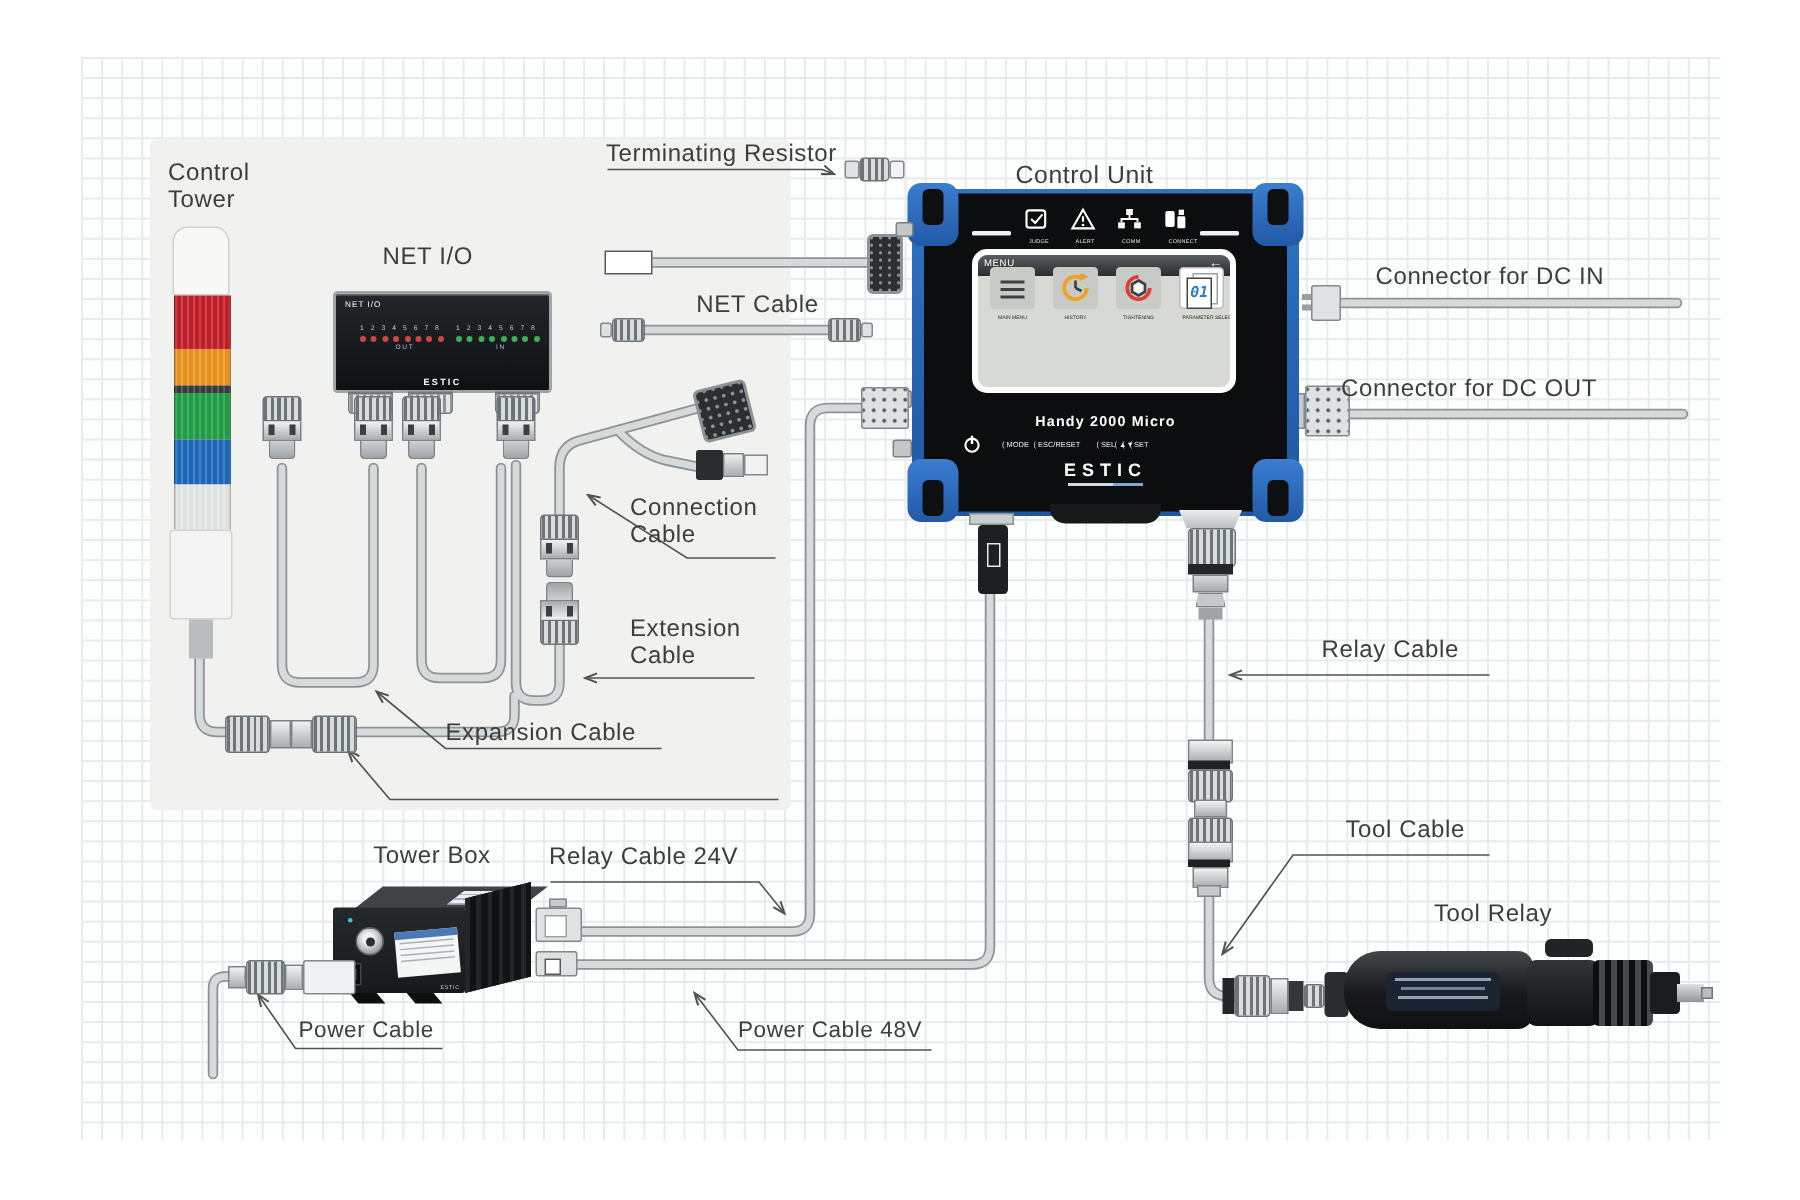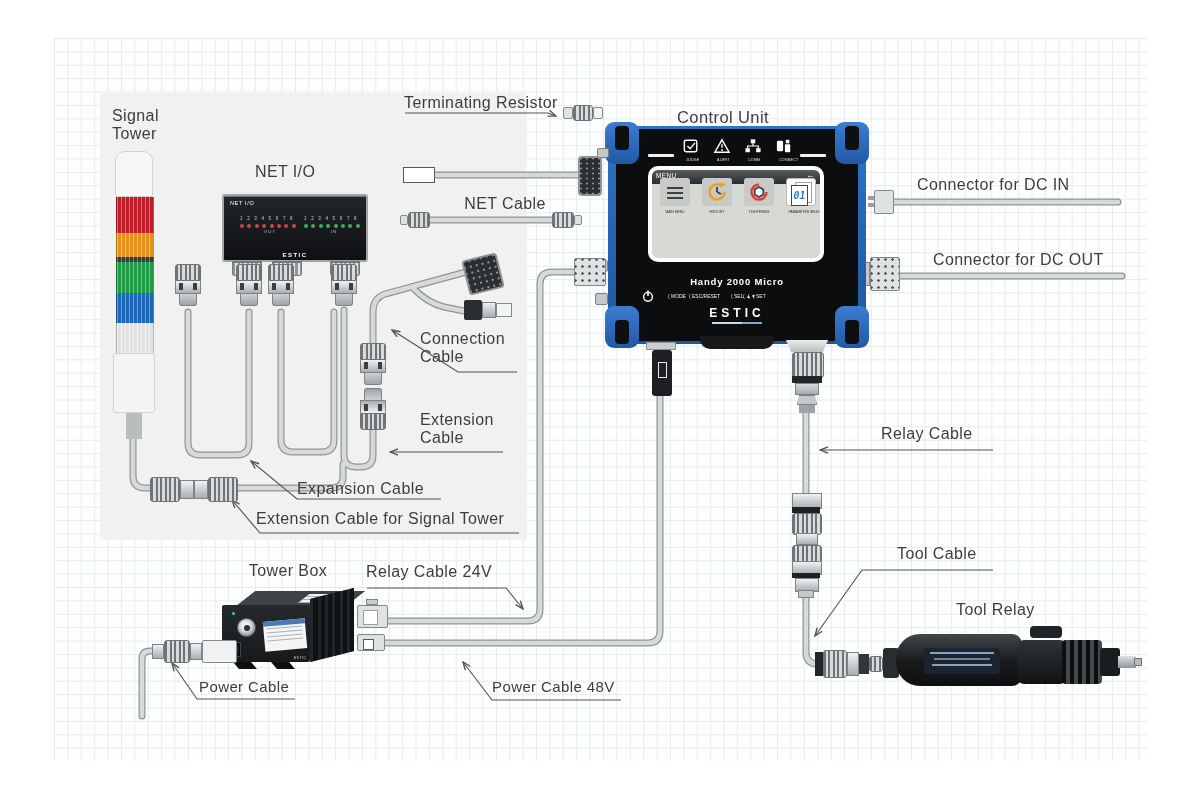--- a/index.html
+++ b/index.html
@@ -461,39 +461,38 @@
     </div>
     <div class="abs" style="left:1030px;top:626px;width:32px;height:12px;background:#202427;border-radius:4px;"></div>
     <div class="abs" style="left:1018px;top:640px;width:48px;height:44px;background:linear-gradient(#303437,#101214);border-radius:6px;"></div>
     <div class="abs" style="left:1062px;top:640px;width:40px;height:44px;background:repeating-linear-gradient(90deg,#0c0e0f 0 4px,#45494c 4px 8px);border-radius:4px;"></div>
     <div class="abs" style="left:1100px;top:648px;width:20px;height:28px;background:#1a1d1f;border-radius:3px;"></div>
     <div class="abs" style="left:1118px;top:656px;width:18px;height:12px;background:linear-gradient(#dfe2e3,#8f9598);"></div>
     <div class="abs" style="left:1134px;top:658px;width:8px;height:8px;background:#b9bdbe;border:1px solid #6d7376;box-sizing:border-box;"></div>
   </div>
 
   <div class="lbl" style="left:112px;top:107px;">
-    <div>Signal</div>
+    <div>Control</div>
       <div>Tower</div>
   </div>
   <div class="lbl" style="left:255px;top:163px;">NET I/O</div>
   <div class="lbl" style="left:404px;top:94px;">Terminating Resistor</div>
   <div class="lbl c" style="left:440px;top:195px;width:130px;">NET Cable</div>
   <div class="lbl c" style="left:658px;top:108px;width:130px;font-size:16.5px;">Control Unit</div>
   <div class="lbl" style="left:917px;top:176px;">Connector for DC IN</div>
-  <div class="lbl" style="left:933px;top:251px;">Connector for DC OUT</div>
+  <div class="lbl" style="left:894px;top:251px;">Connector for DC OUT</div>
   <div class="lbl" style="left:420px;top:330px;">
     <div>Connection</div>
       <div>Cable</div>
   </div>
   <div class="lbl" style="left:420px;top:411px;">
     <div>Extension</div>
       <div>Cable</div>
   </div>
   <div class="lbl" style="left:297px;top:480px;">Expansion Cable</div>
-  <div class="lbl" style="left:256px;top:510px;">Extension Cable for Signal Tower</div>
   <div class="lbl c" style="left:222px;top:562px;width:132px;">Tower Box</div>
   <div class="lbl" style="left:366px;top:563px;">Relay Cable 24V</div>
   <div class="lbl" style="left:199px;top:678px;font-size:15px;">Power Cable</div>
   <div class="lbl" style="left:492px;top:678px;font-size:15px;">Power Cable 48V</div>
   <div class="lbl" style="left:881px;top:425px;">Relay Cable</div>
   <div class="lbl" style="left:897px;top:545px;">Tool Cable</div>
   <div class="lbl" style="left:956px;top:601px;">Tool Relay</div>
 </div>
 
 </body></html>

